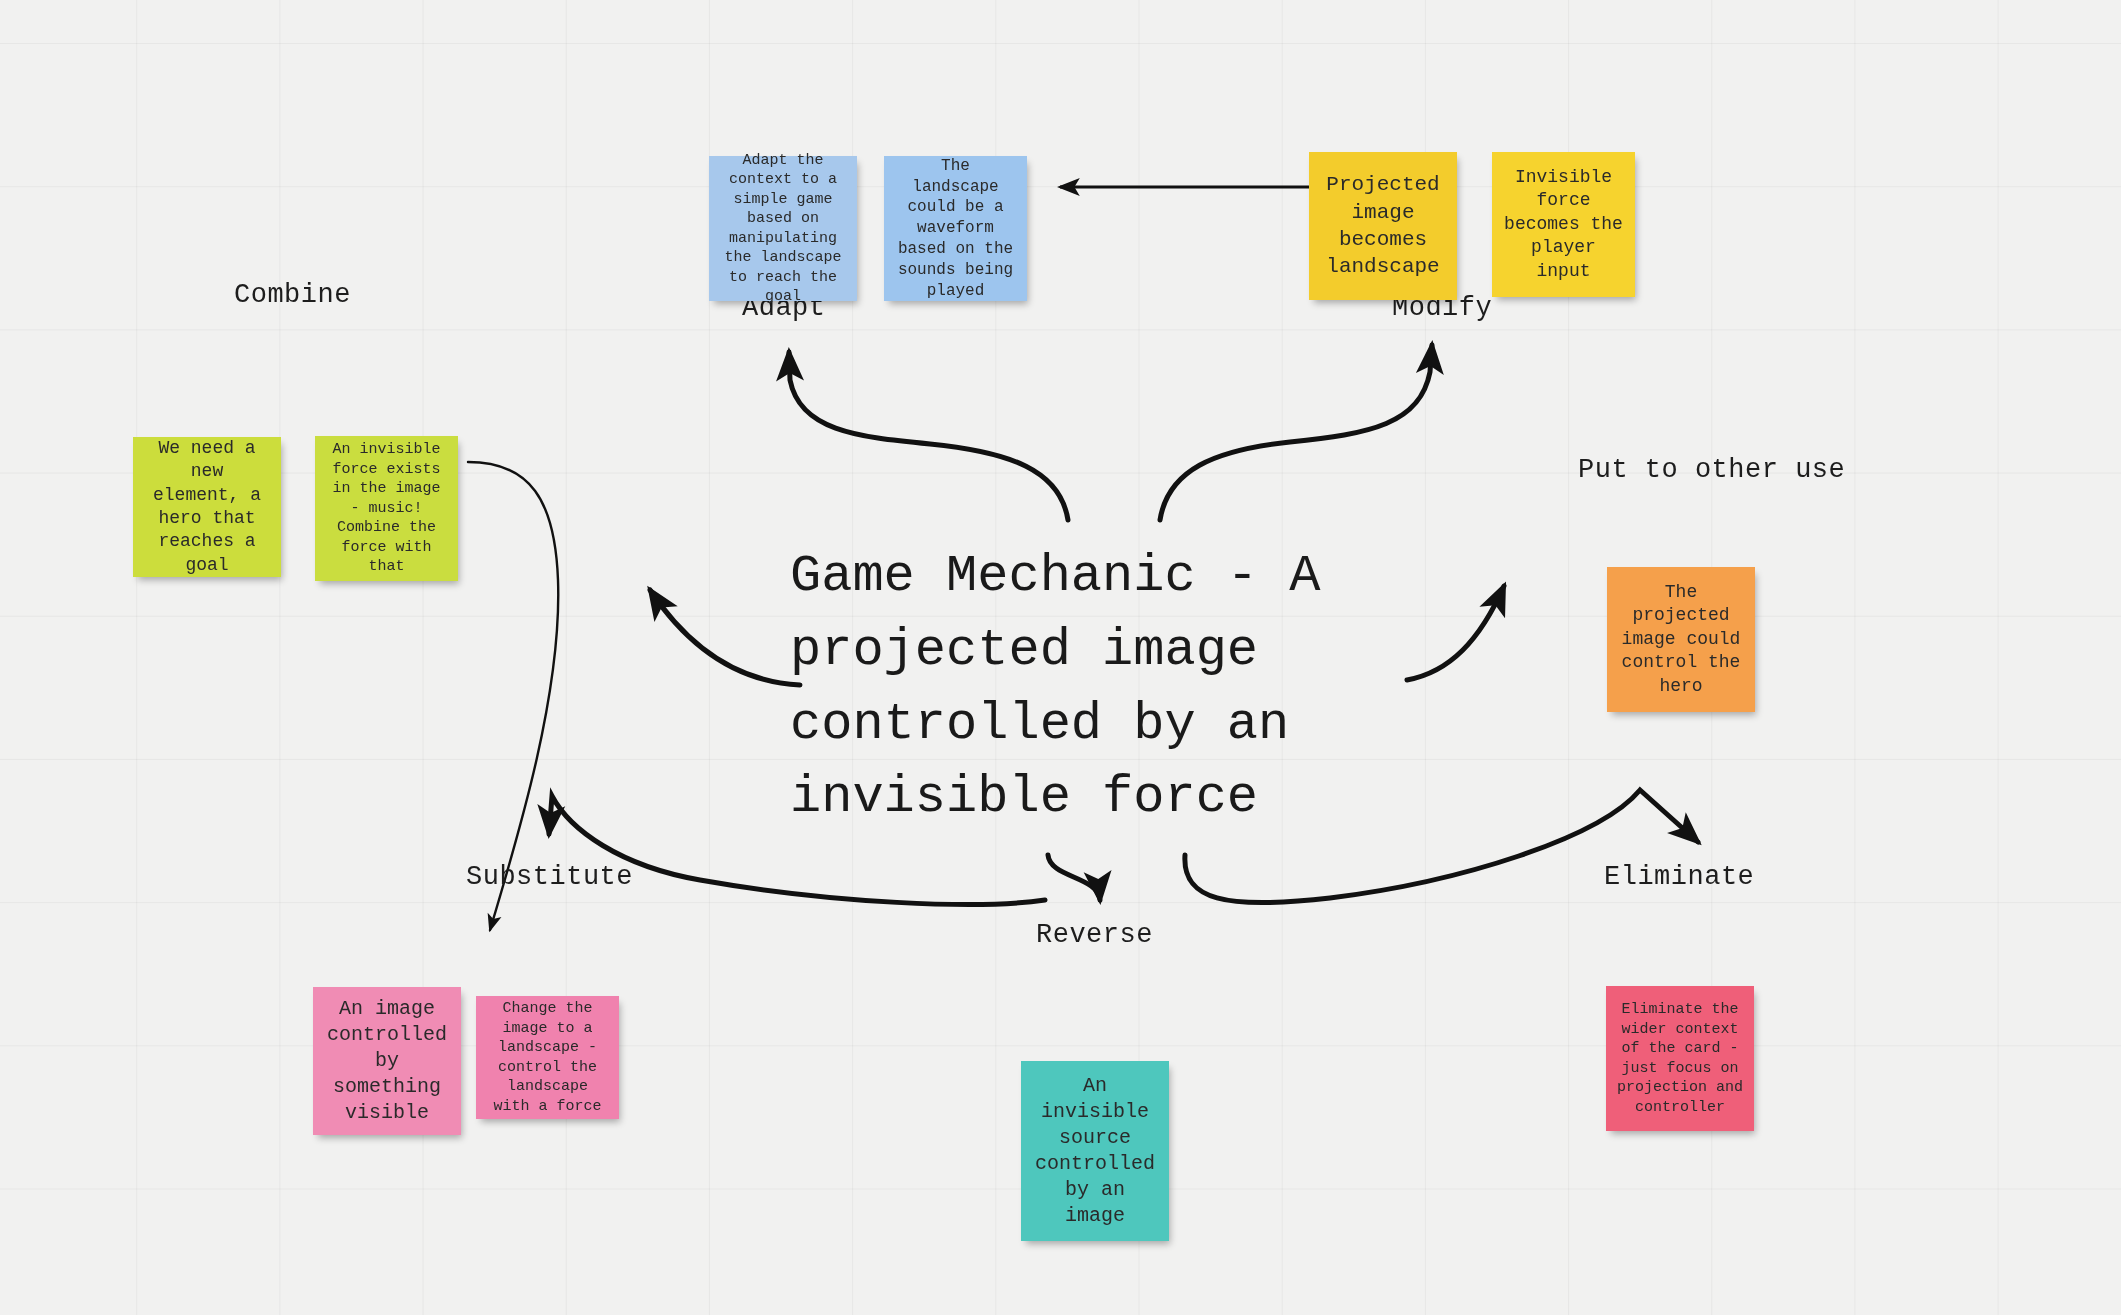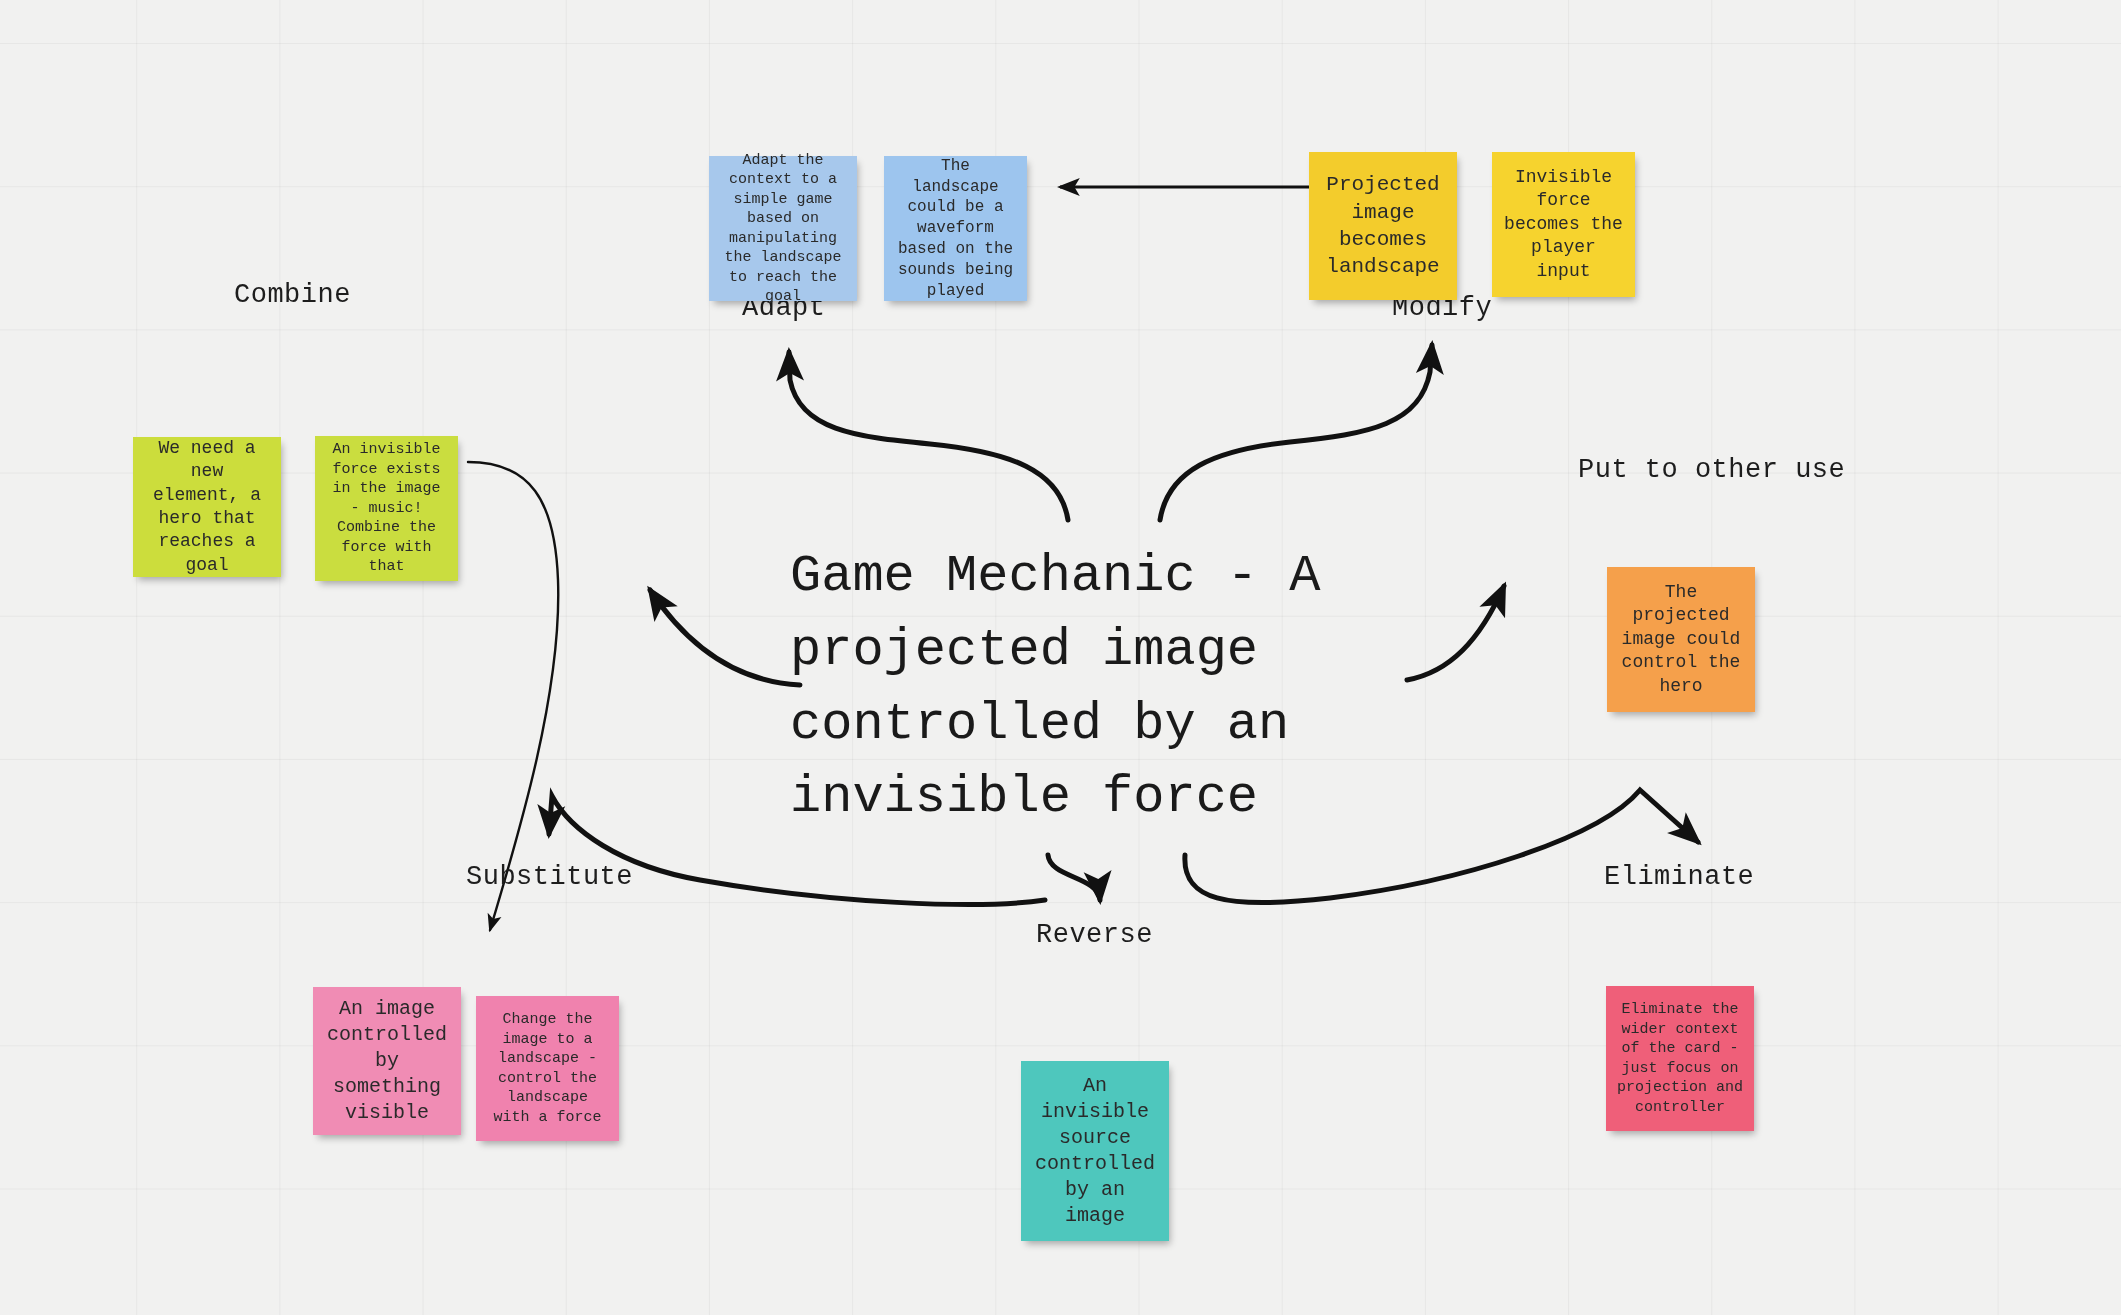--- a/index.html
+++ b/index.html
@@ -138,21 +138,21 @@
   </div>
 
   <div class="note" style="left:1607px; top:519px; width:148px; height:145px; background:#f5a04b; font-size:18px;">
     <span class="note-text">The projected image could control the hero</span>
   </div>
 
   <div class="note" style="left:313px; top:939px; width:148px; height:148px; background:#f08cb4; font-size:20px;">
     <span class="note-text">An image controlled by something visible</span>
   </div>
 
-  <div class="note" style="left:476px; top:948px; width:143px; height:145px; background:#f082ae; font-size:15px;">
+  <div class="note" style="left:476px; top:948px; width:143px; height:123px; background:#f082ae; font-size:15px;">
     <span class="note-text">Change the image to a landscape - control the landscape with a force</span>
   </div>
 
   <div class="note" style="left:1021px; top:1013px; width:148px; height:180px; background:#4ec7bd; font-size:20px;">
     <span class="note-text">An invisible source controlled by an image</span>
   </div>
 
   <div class="note" style="left:1606px; top:938px; width:148px; height:145px; background:#ef5f79; font-size:15px;">
     <span class="note-text">Eliminate the wider context of the card - just focus on projection and controller</span>
   </div>

